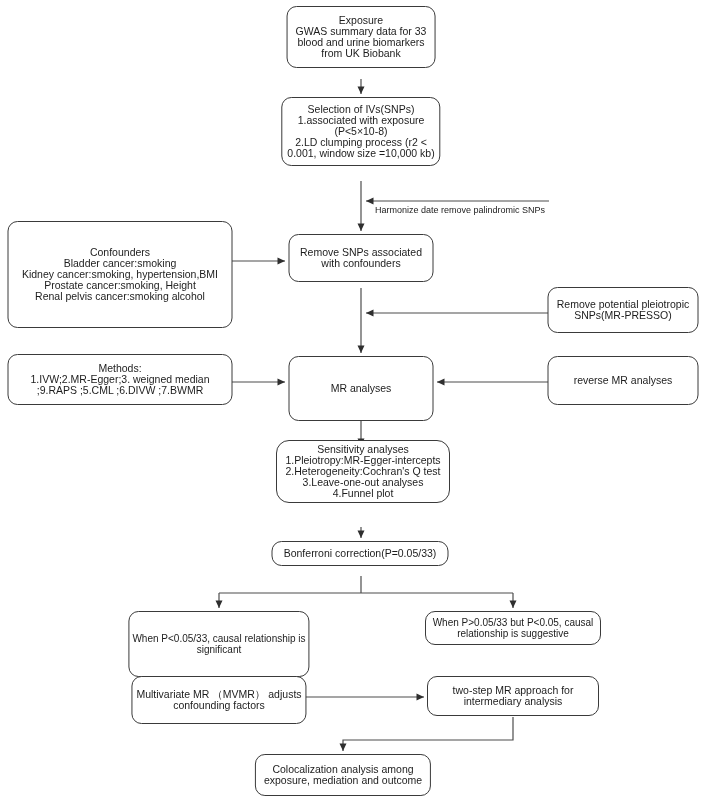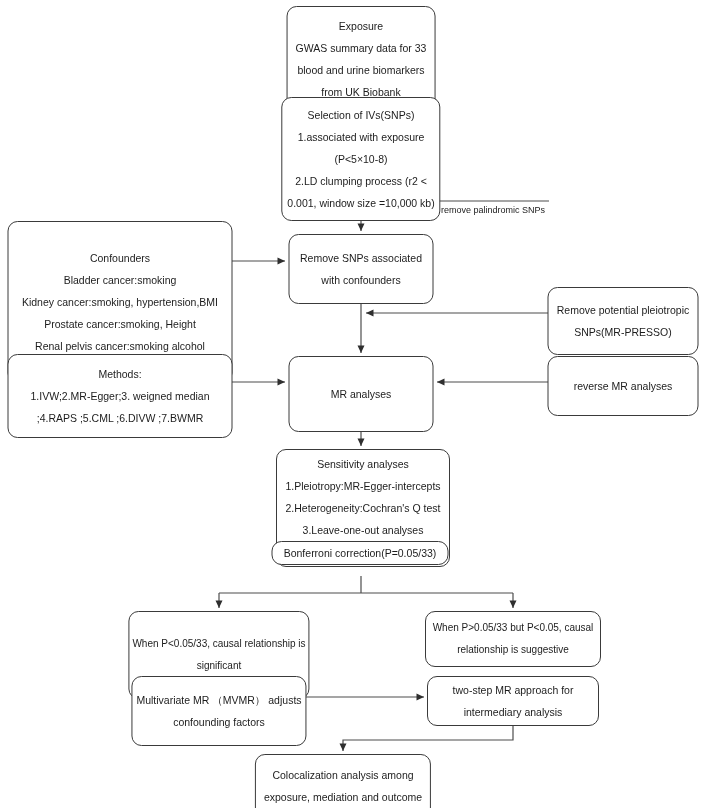--- a/index.html
+++ b/index.html
@@ -19,39 +19,39 @@
   }
   .box {
     position: absolute;
     transform: translateX(-50%);
     background: #ffffff;
     border: 1.3px solid #3a3a3a;
     border-radius: 10px;
     text-align: center;
     white-space: pre-line;
     font-size: 10.5px;
-    line-height: 22px;
+    line-height: 11px;
     color: #1c1c1c;
     box-sizing: border-box;
   }
   .n-exposure    { left: 361px; top: 6px;   min-width: 143px; padding: 8px 8px; }
   .n-selection   { left: 361px; top: 97px;  min-width: 145px; padding: 6px 5px; }
   .n-outcome     { left: 624px; top: 163px; min-width: 151px; padding: 10px 6px; }
   .n-confounders { left: 120px; top: 221px; min-width: 225px; padding: 25px 4px; }
   .n-remove-snps { left: 361px; top: 234px; min-width: 145px; padding: 12px 10px; }
   .n-mr-presso   { left: 623px; top: 287px; min-width: 151px; padding: 11px 3px; }
   .n-methods     { left: 120px; top: 354px; min-width: 225px; padding: 8px 4px; }
   .n-mr-analyses { left: 361px; top: 356px; min-width: 145px; padding: 26px 10px; }
   .n-reverse-mr  { left: 623px; top: 356px; min-width: 151px; padding: 18px 20px; }
-  .n-sensitivity { left: 363px; top: 449px; min-width: 174px; padding: 3px 4px; }
-  .n-bonferroni  { left: 360px; top: 541px; min-width: 177px; padding: 0 8px; }
+  .n-sensitivity { left: 363px; top: 440px; min-width: 174px; padding: 3px 4px; border-radius: 13px; }
+  .n-bonferroni  { left: 360px; top: 541px; min-width: 177px; padding: 6px 8px; }
   .n-branch-left  { left: 219px; top: 611px; min-width: 176px; padding: 21px 3px; font-size: 10px; }
   .n-branch-right { left: 513px; top: 611px; min-width: 176px; padding: 5px 3px; font-size: 10px; }
   .n-mvmr        { left: 219px; top: 676px; min-width: 172px; padding: 12px 4px; }
-  .n-two-step    { left: 513px; top: 676px; min-width: 172px; padding: 2px 10px; }
+  .n-two-step    { left: 513px; top: 676px; min-width: 172px; padding: 8px 10px; }
   .n-coloc       { left: 343px; top: 754px; min-width: 162px; padding: 9px 8px; }
   .edge { stroke: #4d4d4d; stroke-width: 1.2; fill: none; }
   .edge-label {
     font-family: "Liberation Sans", sans-serif;
     font-size: 9px;
     fill: #222222;
   }
 </style>
 </head>
 <body>
@@ -98,21 +98,21 @@
 Bladder cancer:smoking
 Kidney cancer:smoking, hypertension,BMI
 Prostate cancer:smoking, Height
 Renal pelvis cancer:smoking alcohol</div>
   <div class="box n-remove-snps">Remove SNPs associated
 with confounders</div>
   <div class="box n-mr-presso">Remove potential pleiotropic
 SNPs(MR-PRESSO)</div>
   <div class="box n-methods">Methods:
 1.IVW;2.MR-Egger;3. weigned median
-;4.RAPS ;5.CML ;6.DIVW ;7.BWMR</div>
+;9.RAPS ;5.CML ;6.DIVW ;7.BWMR</div>
   <div class="box n-mr-analyses">MR analyses</div>
   <div class="box n-reverse-mr">reverse MR analyses</div>
   <div class="box n-sensitivity">Sensitivity analyses
 1.Pleiotropy:MR-Egger-intercepts
 2.Heterogeneity:Cochran's Q test
 3.Leave-one-out analyses
 4.Funnel plot</div>
   <div class="box n-bonferroni">Bonferroni correction(P=0.05/33)</div>
   <div class="box n-branch-left">When P&lt;0.05/33, causal relationship is
 significant</div>

